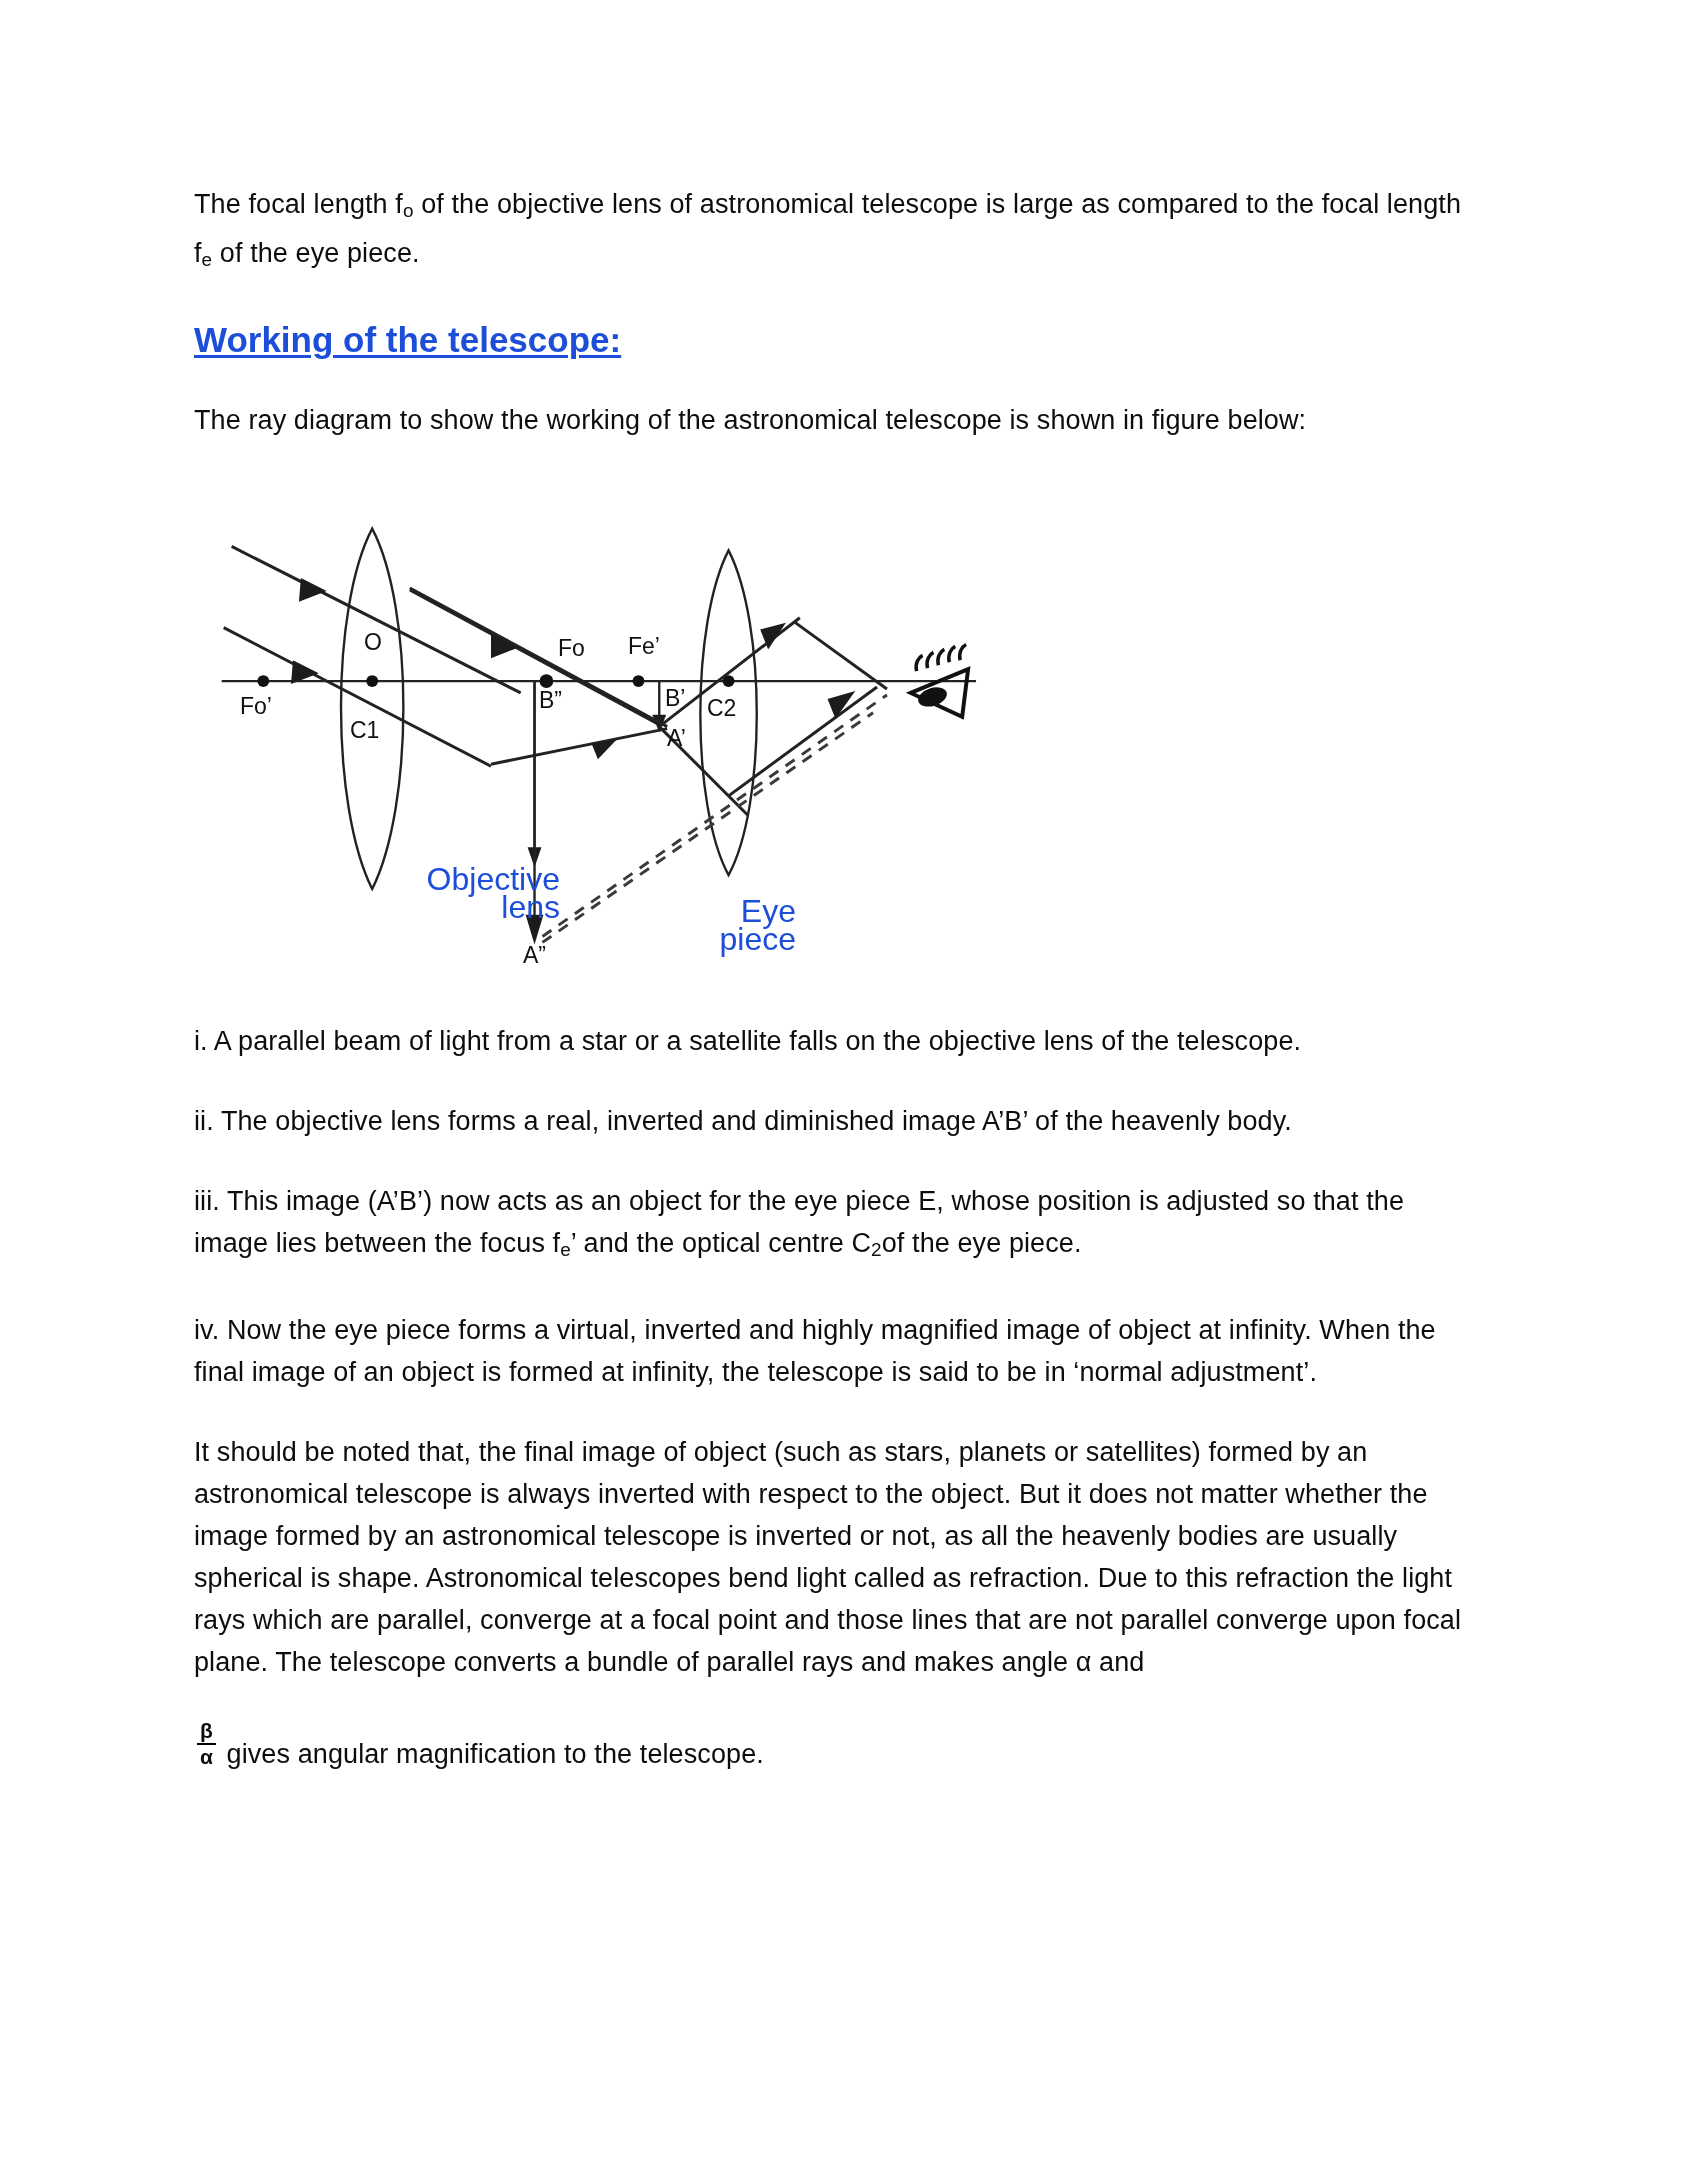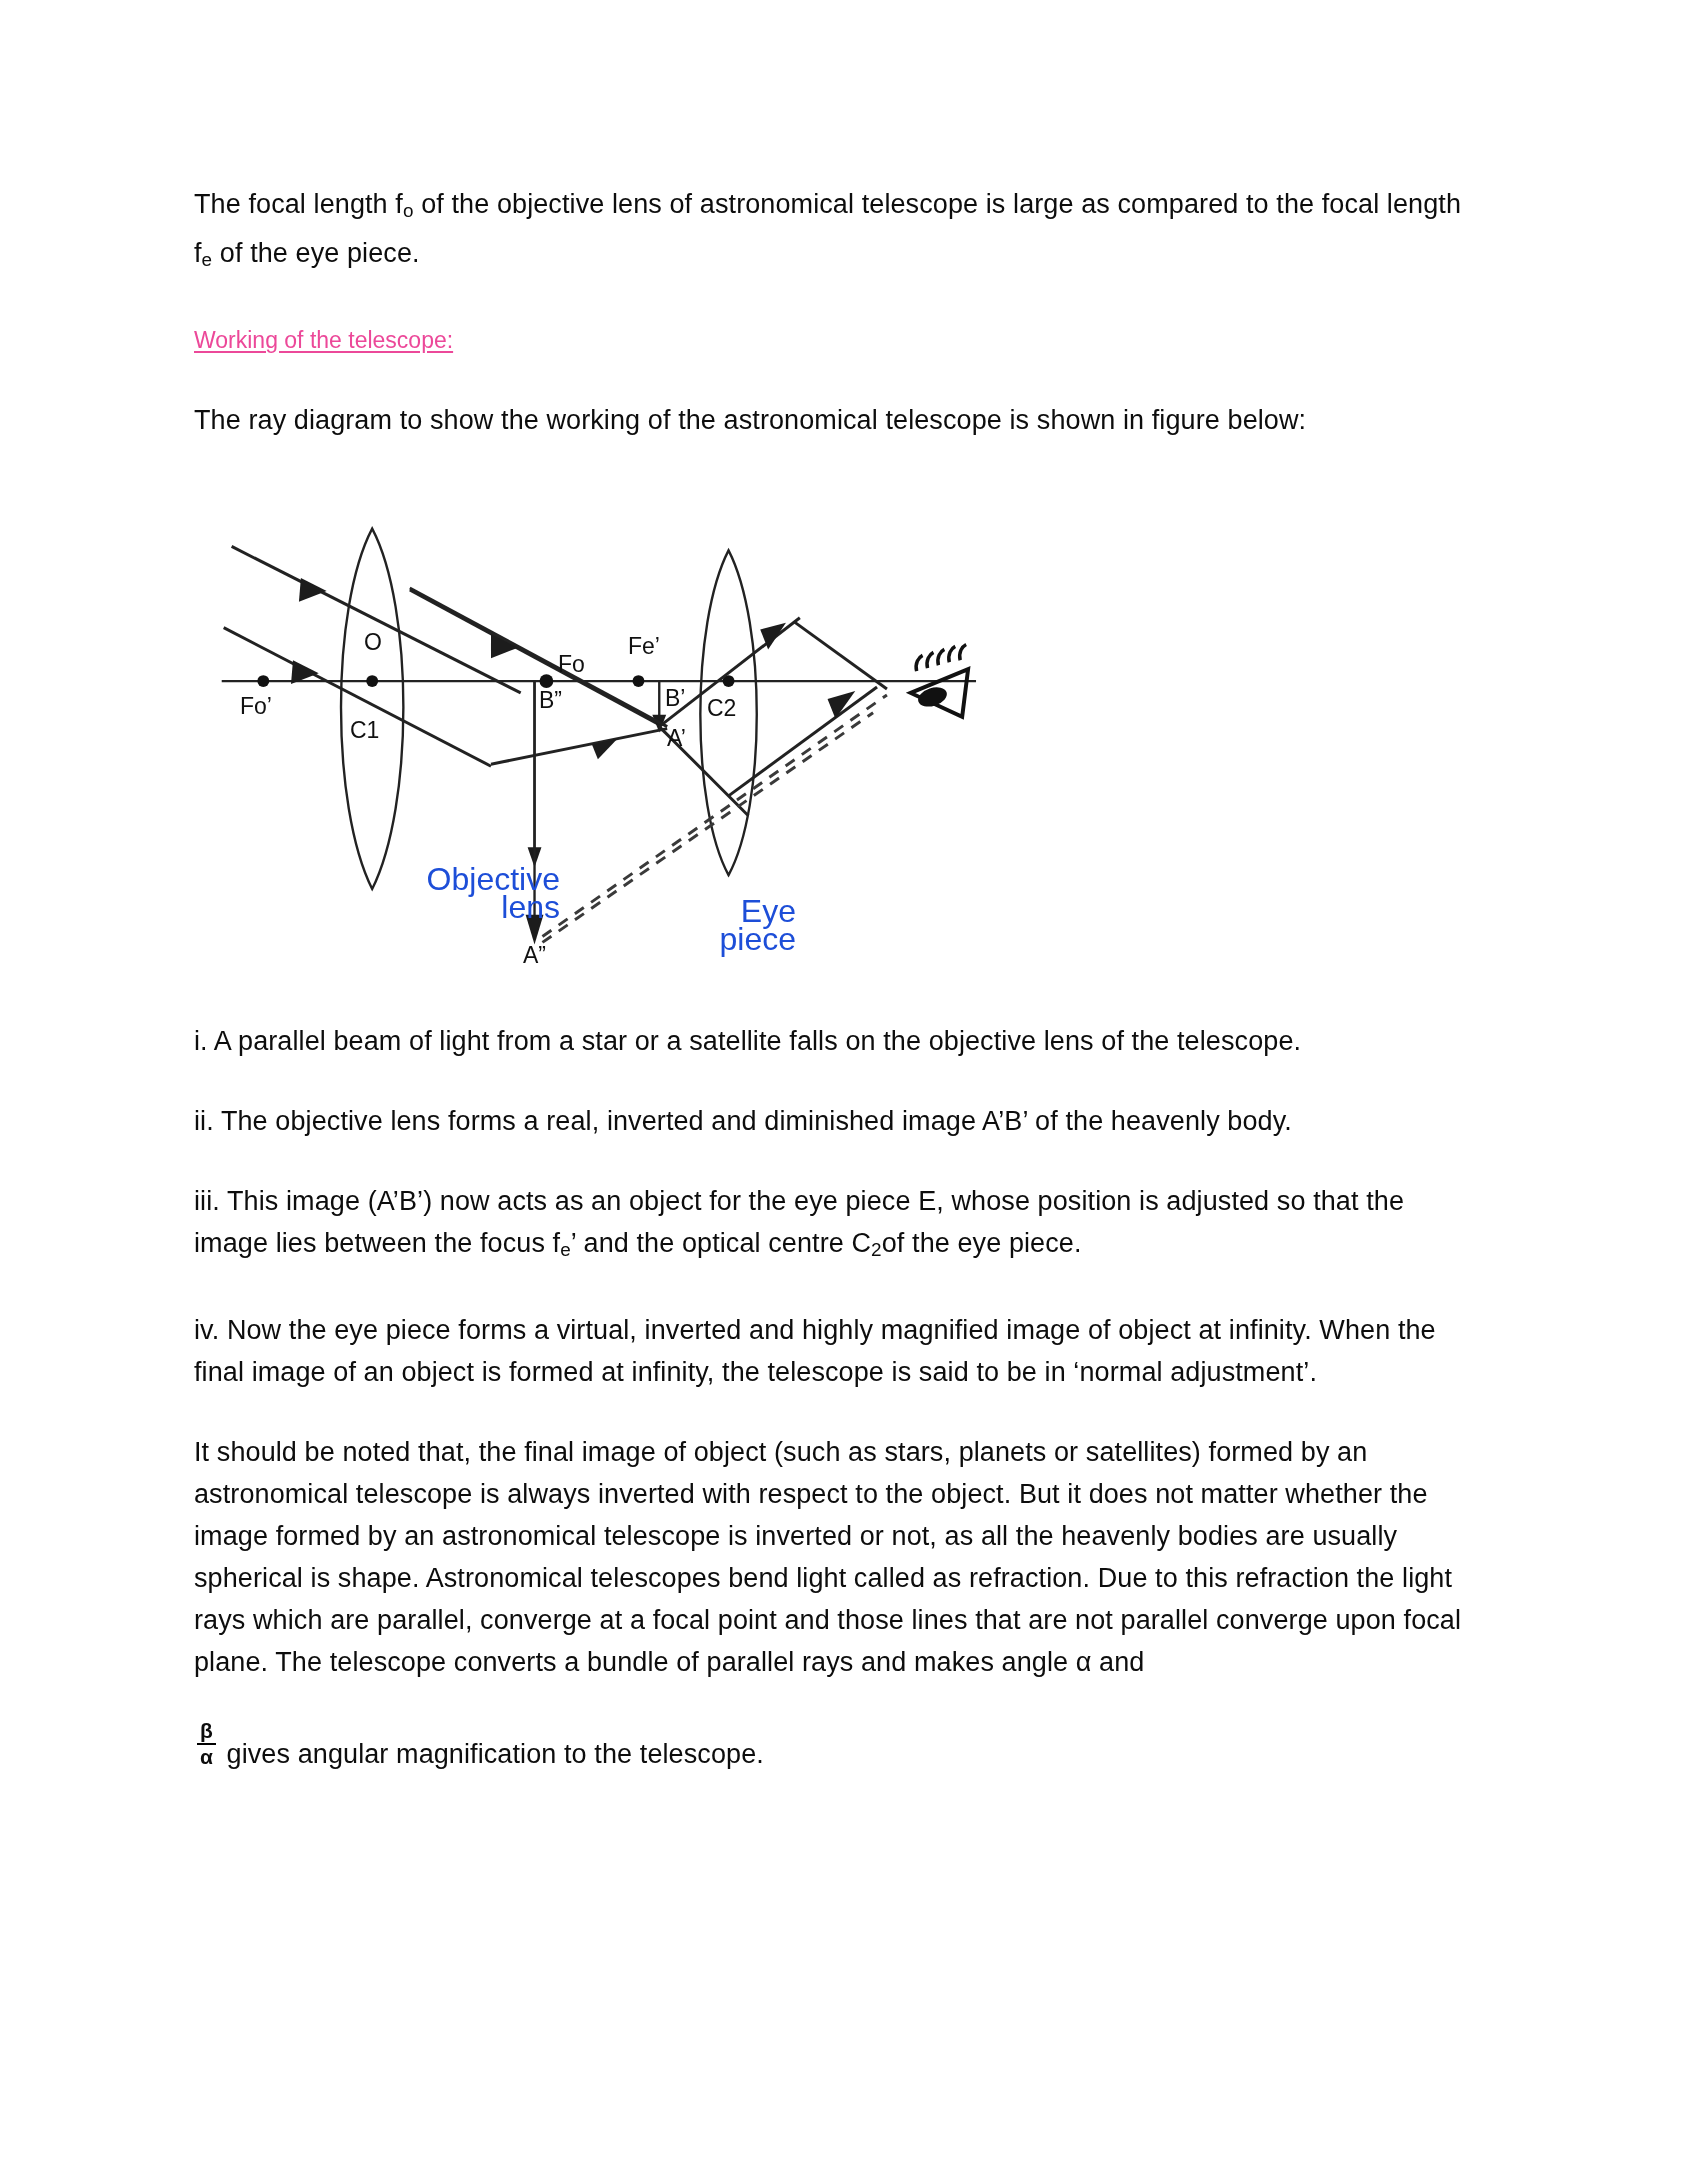--- a/index.html
+++ b/index.html
@@ -30,26 +30,27 @@
     width: 1275px;
   }
   p.body-text {
     font-size: 27px;
     line-height: 42px;
     margin: 0 0 38px 0;
     letter-spacing: 0.1px;
     color: #0d0d0d;
   }
   .heading-underline {
-    font-size: 23px;
+    font-size: 35px;
     line-height: 42px;
     margin: 0 0 38px 0;
     text-decoration: underline;
     text-underline-offset: 3px;
-    color: #ec4899;
+    color: #1d4ed8;
+    font-weight: bold;
   }
   sub {
     font-size: 0.7em;
     vertical-align: -0.22em;
   }
   .frac {
     display: inline-block;
     vertical-align: -0.1em;
     text-align: center;
     font-weight: bold;
@@ -182,21 +183,21 @@
           <path d="M 17 11 C 15 3 19 -3 23 -5" fill="none" stroke="#111" stroke-width="3.5"></path>
           <path d="M 28 8 C 26 0 30 -6 34 -8" fill="none" stroke="#111" stroke-width="3.5"></path>
           <path d="M 39 5 C 37 -3 41 -9 45 -11" fill="none" stroke="#111" stroke-width="3.5"></path>
           <path d="M 50 3 C 48 -5 52 -11 56 -13" fill="none" stroke="#111" stroke-width="3.5"></path>
         </g>
       </svg>
 
       <span class="fig-label" style="left:46px; top:214px;">Fo’</span>
       <span class="fig-label" style="left:156px; top:214px;margin-top:24px;">C1</span>
       <span class="fig-label" style="left:170px; top:150px;">O</span>
-      <span class="fig-label" style="left:364px; top:172px;">Fo</span>
+      <span class="fig-label" style="left:364px; top:156px;">Fo</span>
       <span class="fig-label" style="left:434px; top:154px;text-align:center;">Fe’</span>
       <span class="fig-label" style="left:345px; top:208px;">B”</span>
       <span class="fig-label" style="left:471px; top:206px;">B’</span>
       <span class="fig-label" style="left:473px; top:246px;">A’</span>
       <span class="fig-label" style="left:513px; top:216px;">C2</span>
       <span class="fig-label" style="left:329px; top:463px;">A”</span>
 
       <div class="fig-caption" style="left:188px; top:386px; width:178px;">
         <div>Objective</div>
         <div>lens</div>

